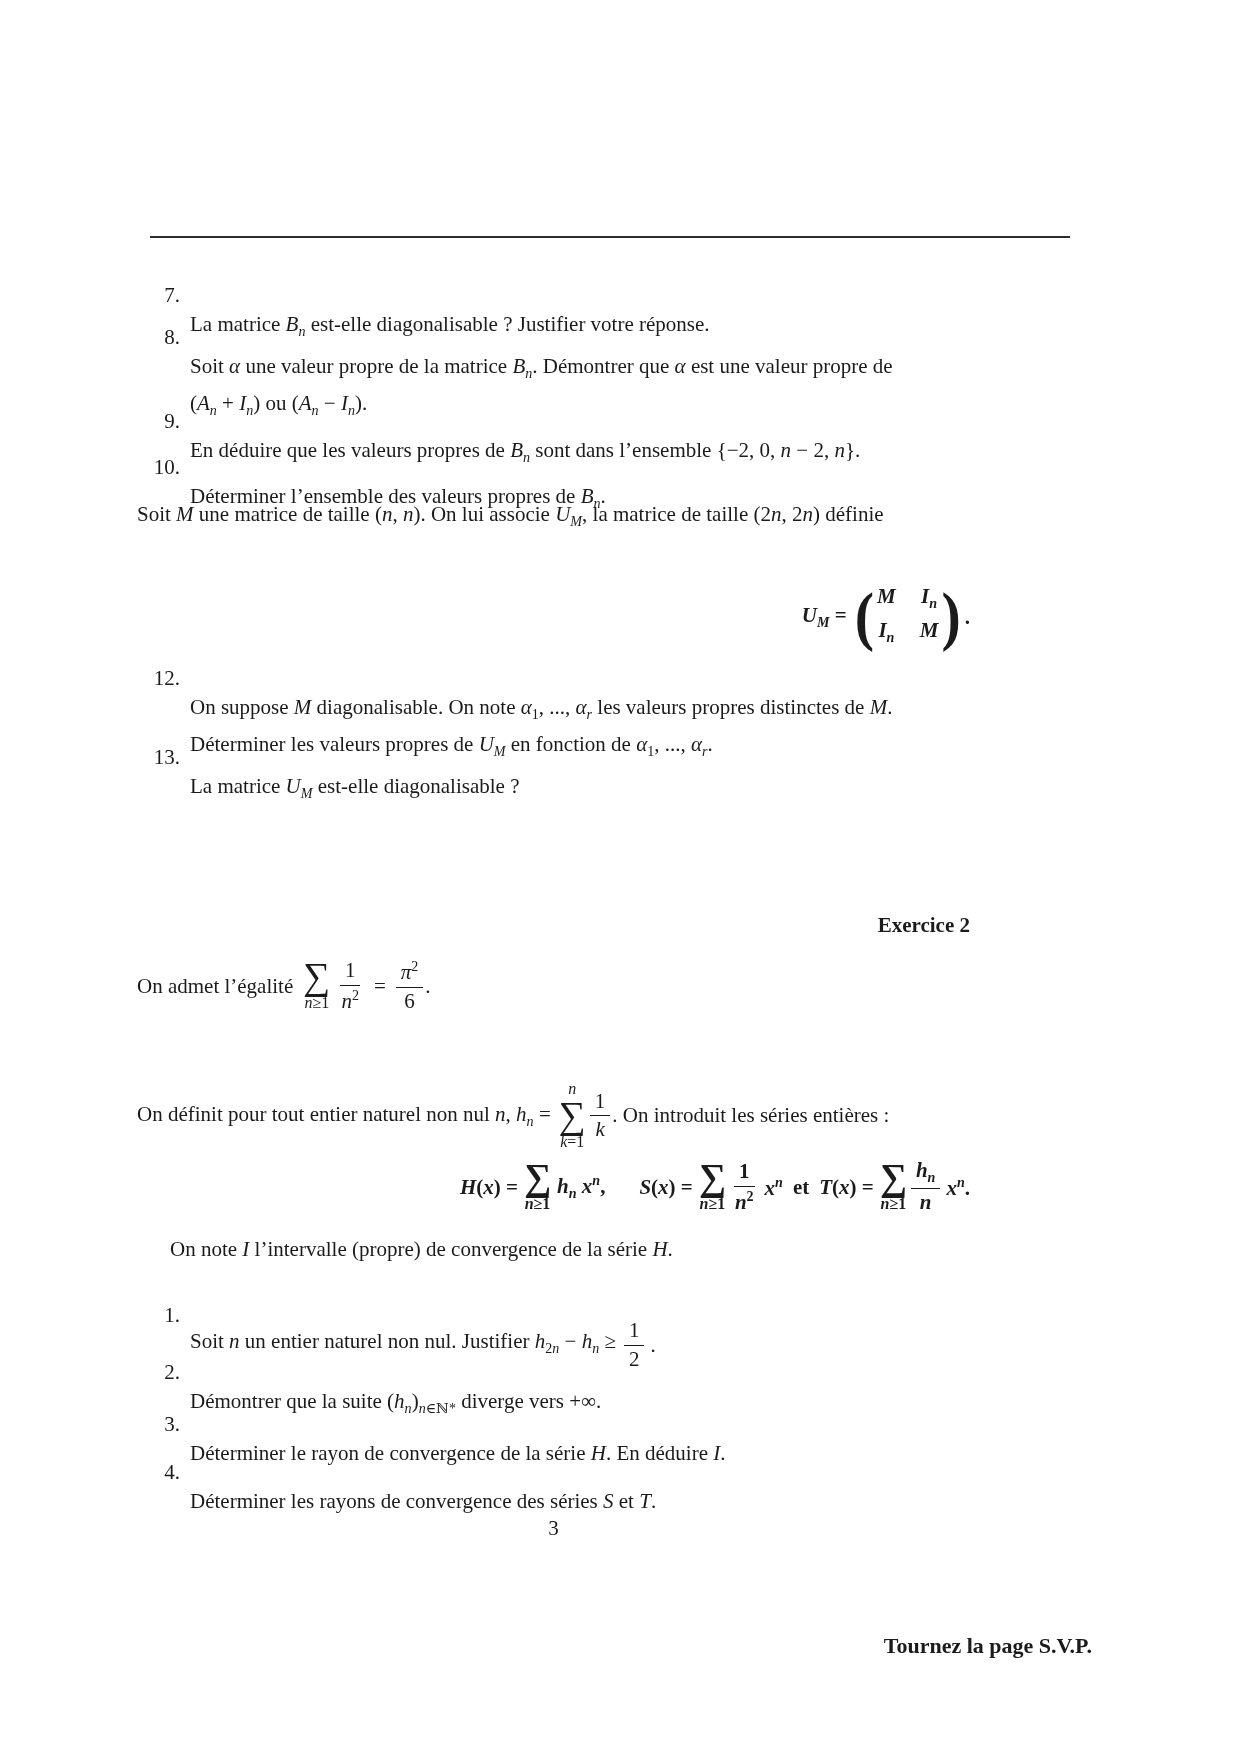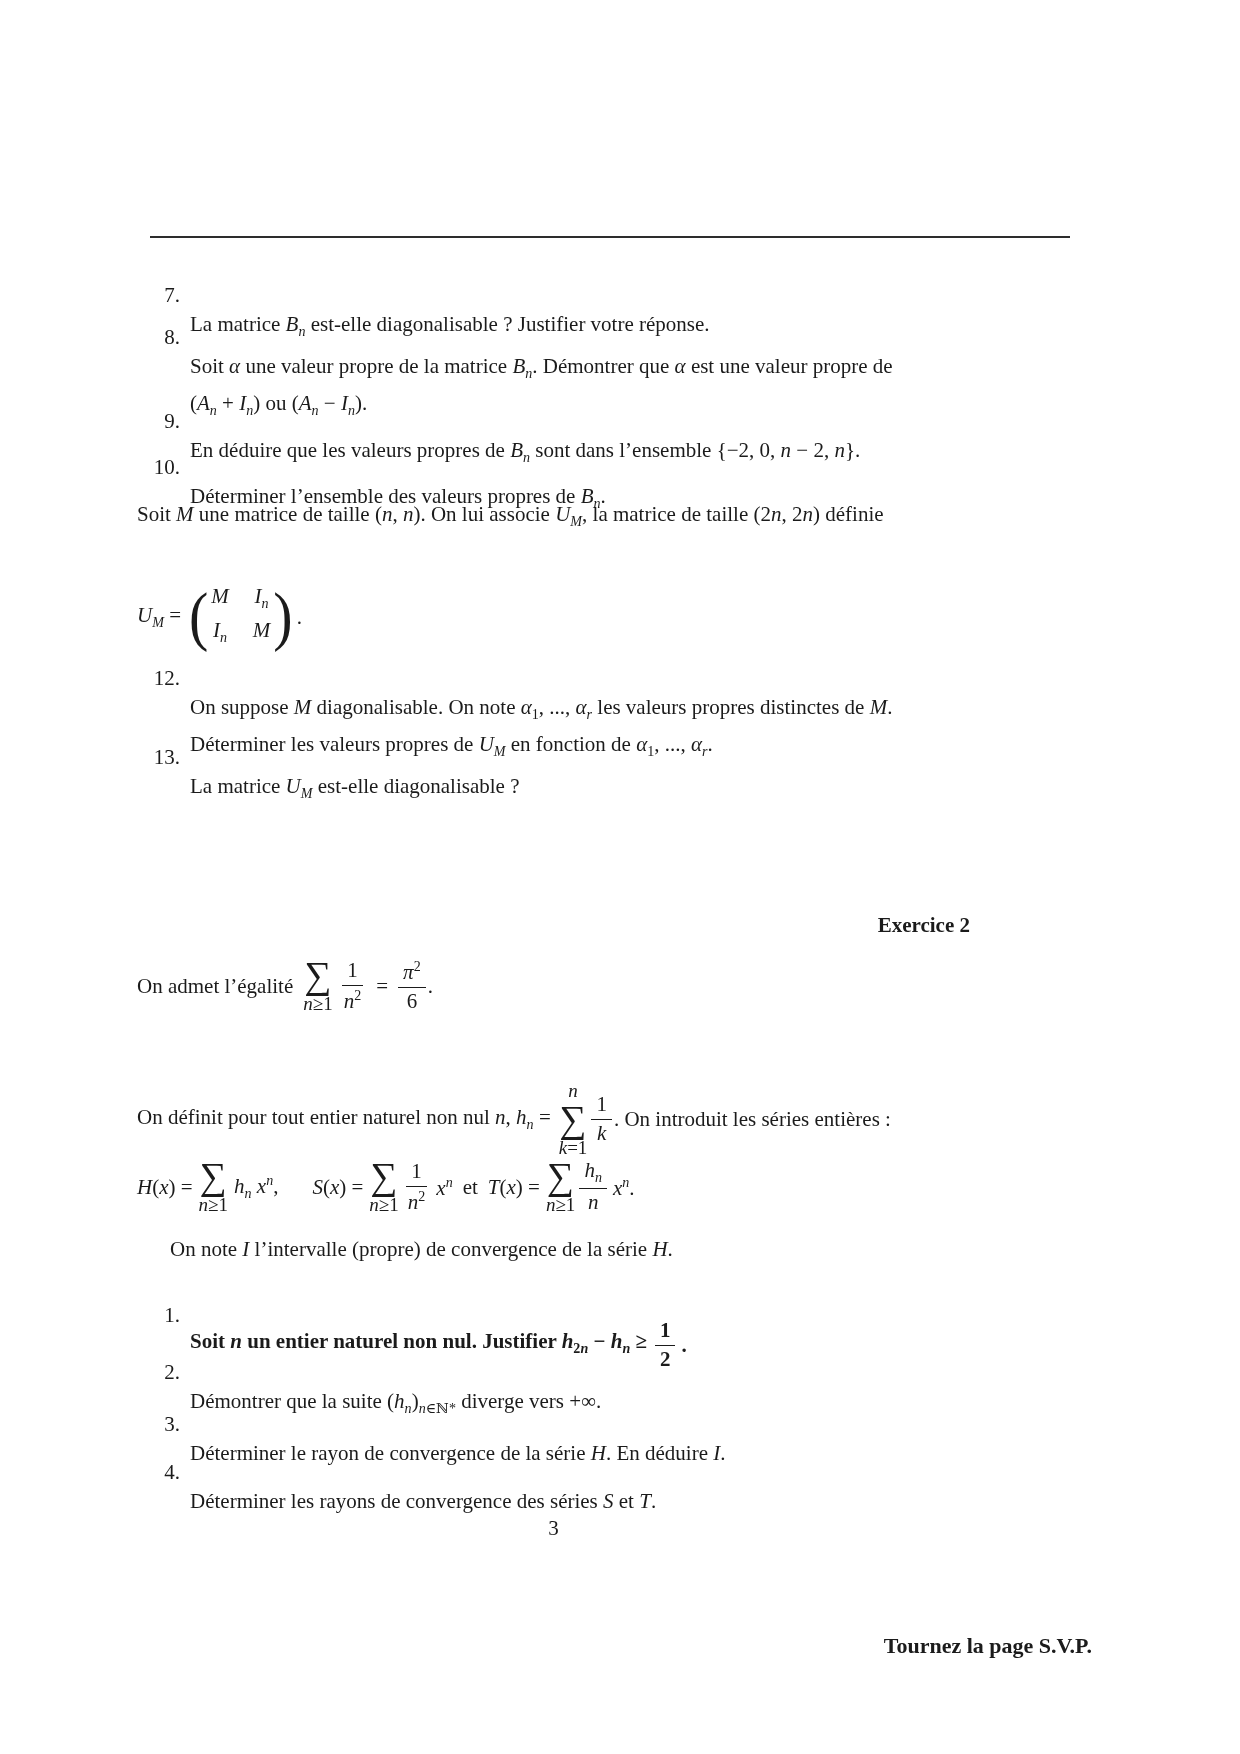--- a/index.html
+++ b/index.html
@@ -11,27 +11,27 @@
   .col { left:137px; width:833px; }
   .rule { position:absolute; left:150px; top:236px; width:920px; height:2px; background:#2d2d2d; }
   .item { display:flex; align-items:flex-start; }
   .num { flex:0 0 43px; text-align:right; margin-right:10px; line-height:30px; }
   .body { flex:1; line-height:30px;margin-top:29px; }
   .line { white-space:nowrap; }
   i { font-style:italic; }
   sub { font-size:67%; }
   sup { font-size:67%; }
   .mathrow { display:flex; align-items:center; }
-  .center { justify-content:flex-start; }
-  .h50 { min-height:50px;font-weight:bold; } .h64 { min-height:64px; } .h68 { min-height:68px; } .h70 { min-height:70px; }
+  .center { justify-content:flex-end;font-weight:bold; }
+  .h50 { min-height:50px; } .h64 { min-height:64px; } .h68 { min-height:68px; } .h70 { min-height:70px; }
   .frac { display:inline-flex; flex-direction:column; align-items:center; }
   .fn { padding:0 5px 2px; border-bottom:1.5px solid #1b1b1b; line-height:1.12; text-align:center; }
   .fd { padding:2px 5px 0; line-height:1.12; text-align:center; }
   .sum { display:inline-flex; flex-direction:column; align-items:center; }
-  .slim { font-size:19px; line-height:1.15; }
+  .slim { font-size:16px; line-height:1.15; }
   .ssig { font-size:38px; line-height:0.92; }
   .pmx { display:inline-flex; align-items:center; }
   .paren { font-size:58px; line-height:0.8; transform:scaleY(1.12); }
   .cells { display:grid; grid-template-columns:auto auto; column-gap:24px;
            text-align:center; line-height:27px; margin:0 3px; }
   .heading { text-align:right; font-weight:bold; }
   .pageno { text-align:center; }
   .footer { font-weight:bold; font-size:22px; }
   .mgl2{margin-left:2px;} .mgl4{margin-left:4px;} .mgl6{margin-left:6px;}
   .mgl8{margin-left:8px;} .mgl10{margin-left:10px;} .mgl24{margin-left:34px;}

